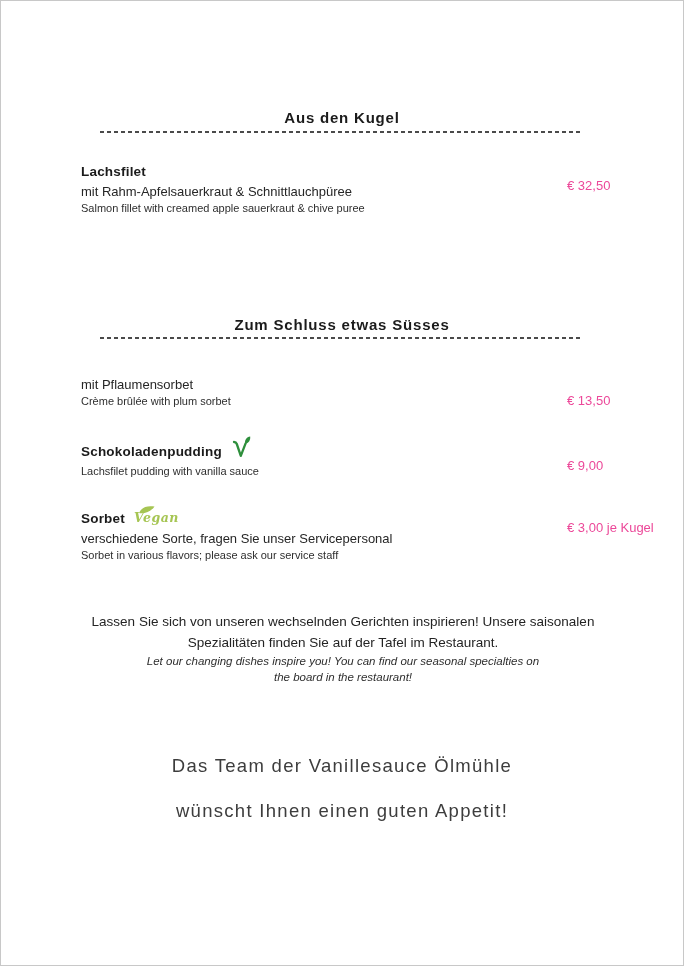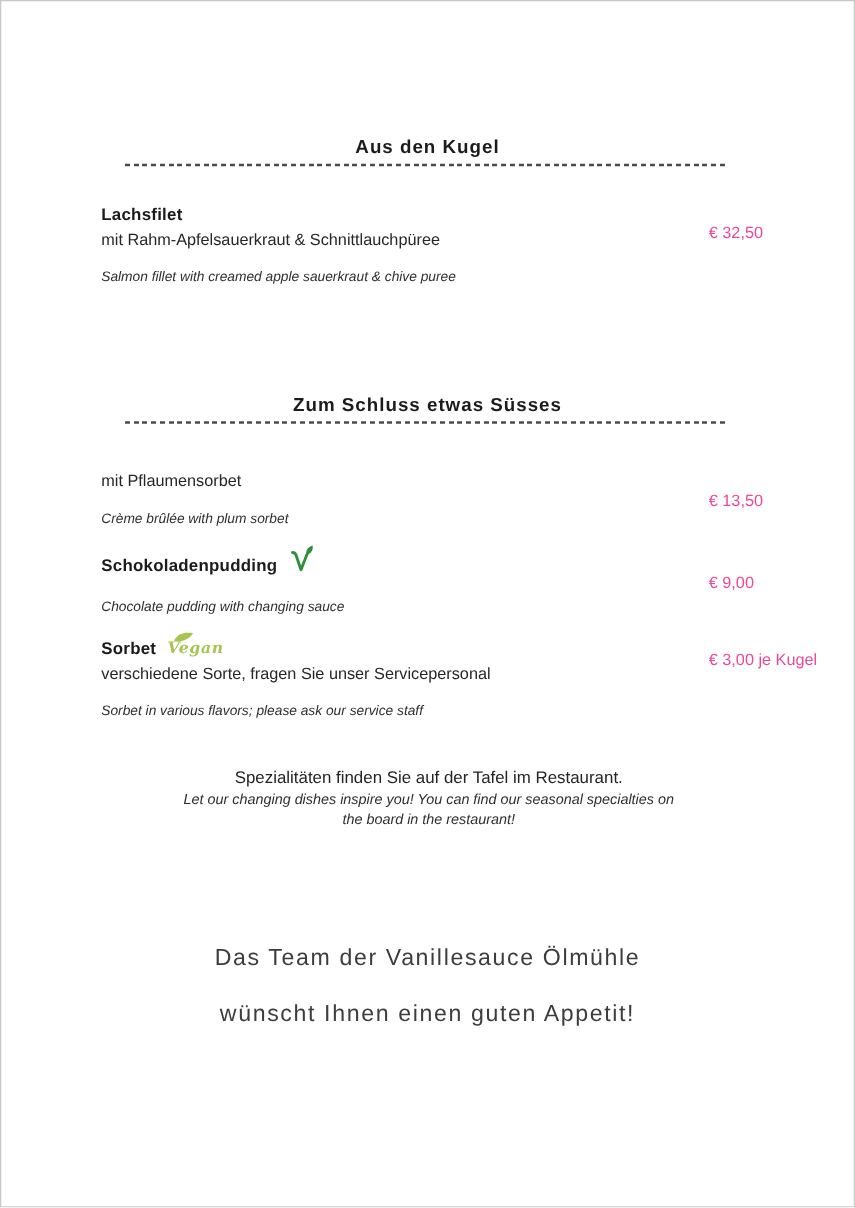--- a/index.html
+++ b/index.html
@@ -30,21 +30,21 @@
     position:absolute;left:99px;width:481px;height:2px;
     background-image:repeating-linear-gradient(to right, var(--divider) 0 4px, transparent 4px 7px);
   }
   .item{position:absolute;left:80px;width:440px;}
   .item .name-row{display:flex;align-items:center;gap:9px;}
   .item .name{
     font-size:13.5px;font-weight:bold;color:var(--name);
     letter-spacing:0.2px;line-height:16px;
   }
   .item .desc{font-size:13px;line-height:17px;margin-top:3px;color:#262626;}
-  .item .desc-en{font-size:11px;font-style:italic;line-height:14px;margin-top:15px;color:#2e2e2e;}
+  .item .desc-en{font-size:11px;line-height:14px;margin-top:1px;color:#2e2e2e;}
   .price{
     position:absolute;left:566px;
     font-size:13px;color:#ec4899;white-space:nowrap;
   }
   .veg-icon{display:inline-block;margin-top:-6px;}
   .vegan-logo{
     position:relative;display:inline-block;margin-top:-4px;
     font-family:"DejaVu Serif", serif;
     font-style:italic;font-size:12.5px;font-weight:bold;
     color:var(--vegan-green);letter-spacing:0.5px;
@@ -90,39 +90,40 @@
   <div class="item" style="top:440px;">
     <div class="name-row">
       <span class="name">Schokoladenpudding</span>
       <span class="veg-icon">
         <svg width="20" height="24" viewBox="0 0 20 24">
           <path d="M3 7 C4.6 7 5.3 7.6 5.8 9 L9.8 20.8 L14.6 8.4" fill="none" stroke="#2e8f3c" stroke-width="2.3" stroke-linecap="round" stroke-linejoin="round"></path>
           <path d="M14.2 8.8 C13.3 5.2 15.6 2 19.2 1.6 C19.6 5.4 17.5 8.4 14.2 8.8 Z" fill="#2e8f3c"></path>
         </svg>
       </span>
     </div>
-    <div class="desc-en">Chocolate pudding with changing sauce</div>
+    <div class="desc-en">Lachsfilet pudding with vanilla sauce</div>
   </div>
   <div class="price" style="top:457px;">€ 9,00</div>
 
   <div class="item" style="top:510px;width:470px;">
     <div class="name-row">
       <span class="name">Sorbet</span>
       <span class="vegan-logo">
         <svg width="18" height="9" viewBox="0 0 18 9">
           <path d="M1 8 C4 1.5 10 0.5 16.5 1.5 C13 7 5.5 9 1 8 Z" fill="#a6c553"></path>
         </svg><span>Vegan</span>
       </span>
     </div>
     <div class="desc">verschiedene Sorte, fragen Sie unser Servicepersonal</div>
     <div class="desc-en">Sorbet in various flavors; please ask our service staff</div>
   </div>
   <div class="price" style="top:519px;">€ 3,00 je Kugel</div>
 
   <div class="note">
+    <div class="de">Lassen Sie sich von unseren wechselnden Gerichten inspirieren! Unsere saisonalen</div>
     <div class="de">Spezialitäten finden Sie auf der Tafel im Restaurant.</div>
     <div class="en">Let our changing dishes inspire you! You can find our seasonal specialties on</div>
     <div class="en">the board in the restaurant!</div>
   </div>
 
   <div class="closing" style="top:754px;">Das Team der Vanillesauce Ölmühle</div>
   <div class="closing" style="top:799px;">wünscht Ihnen einen guten Appetit!</div>
 
 </div>
 

